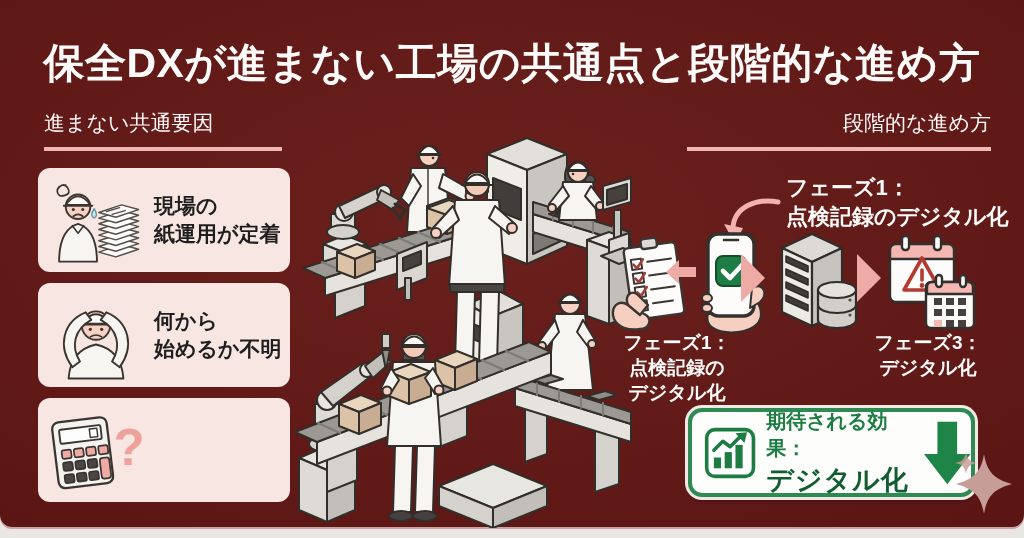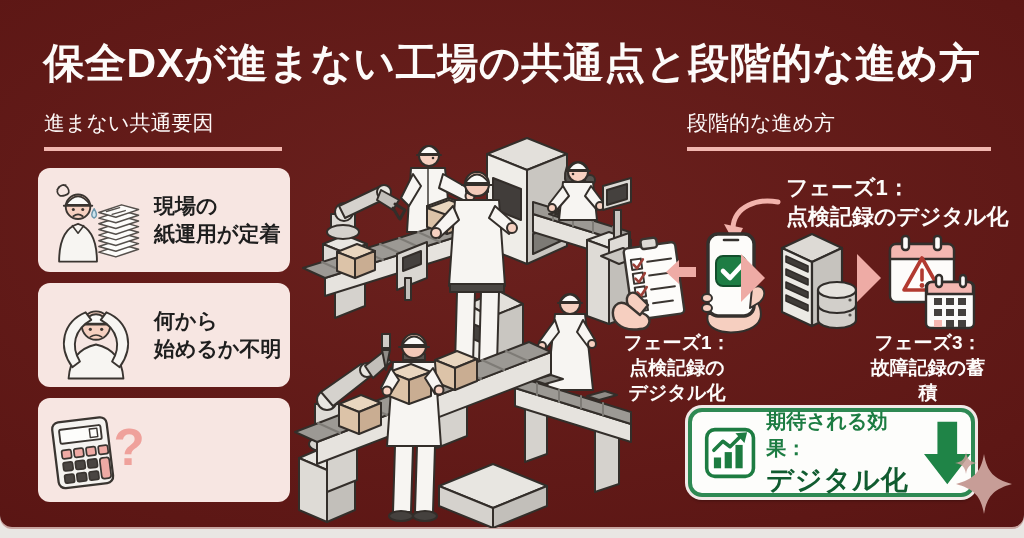--- a/index.html
+++ b/index.html
@@ -6,21 +6,21 @@
   .canvas{position:relative;width:1024px;height:538px;background:#e9e6e3;overflow:hidden;
           font-family:"Liberation Sans","DejaVu Sans",sans-serif;padding-left:37px;}
   .card{position:absolute;left:0;top:0;width:1024px;height:527px;
         background:radial-gradient(120% 115% at 48% 42%, #6b211e 0%, #5d1715 55%, #4e0f0f 100%);
         border-radius:0 0 12px 12px;box-shadow:0 2px 0 #c9a5a1;}
   .title{position:absolute;top:36px;left:0;right:0;text-align:center;
          font-size:41px;font-weight:800;color:#fdfbfa;letter-spacing:.5px;}
   .sec-head{position:absolute;top:109px;color:#fcf7f6;font-size:21px;font-weight:400;
             padding-bottom:10px;border-bottom:4px solid #f2b7b0;}
   .head-left{left:44px;width:238px;text-align:left;}
-  .head-right{left:687px;width:304px;text-align:left;}
+  .head-right{left:687px;width:304px;text-align:right;}
   .cause-card{position:absolute;left:38px;width:252px;height:104px;background:#f7e6e2;
               border-radius:12px;display:flex;align-items:center;}
   .cause-icon{width:116px;display:flex;justify-content:center;flex:0 0 auto;}
   .cause-label{font-size:21px;font-weight:800;color:#1e1e1e;line-height:1.32;}
   .preline{white-space:pre-line;}
   .callout{position:absolute;left:786px;top:174px;color:#fdfbfa;font-size:22px;font-weight:800;line-height:1.3;}
   .phase-label{position:absolute;top:330px;color:#fdfbfa;font-size:19px;font-weight:800;
                line-height:1.32;text-align:center;}
   .effect-box{position:absolute;left:688px;top:408px;width:287px;height:89px;background:#fdfdfb;
               border:4px solid #2e8953;border-radius:14px;display:flex;align-items:center;
@@ -418,21 +418,21 @@
             <rect x="60" y="92" width="8" height="7"></rect>
             <rect x="72" y="92" width="8" height="7"></rect>
       </g>
     </g>
   </svg>
 
   <div class="phase-label preline" style="left:612px;width:130px">フェーズ1：
 点検記録の
 デジタル化</div>
   <div class="phase-label preline" style="left:866px;width:124px">フェーズ3：
-故障記録の蓄積</div>
+デジタル化</div>
 
   <div class="effect-box">
     <svg style="margin-left:12px" width="56" height="56" viewBox="0 0 58 58">
       <rect x="3" y="3" width="52" height="52" rx="9" fill="#ffffff" stroke="#1d7c42" stroke-width="4"></rect>
       <g fill="#1d7c42" stroke="none">
         <rect x="11" y="34" width="8" height="12"></rect>
             <rect x="23" y="28" width="8" height="18"></rect>
             <rect x="35" y="20" width="8" height="26"></rect>
       </g>
       <path d="M11,26 L21,16 L29,22 L41,10" stroke="#1d7c42" stroke-width="4" fill="none" stroke-linecap="round" stroke-linejoin="round"></path>

